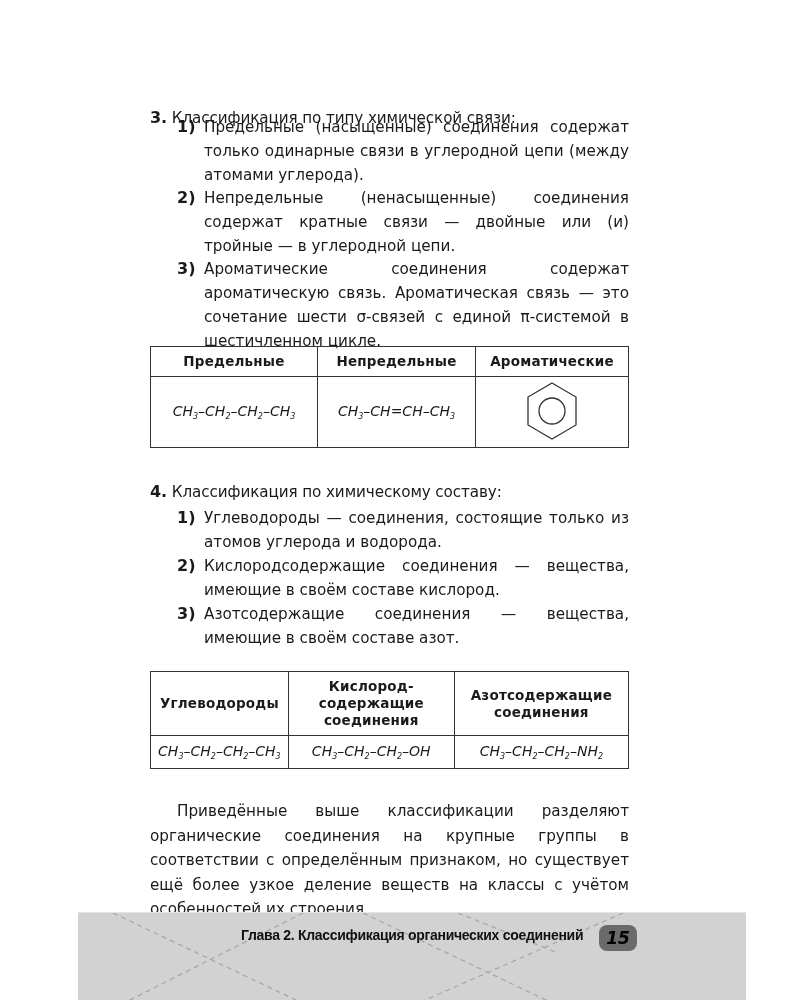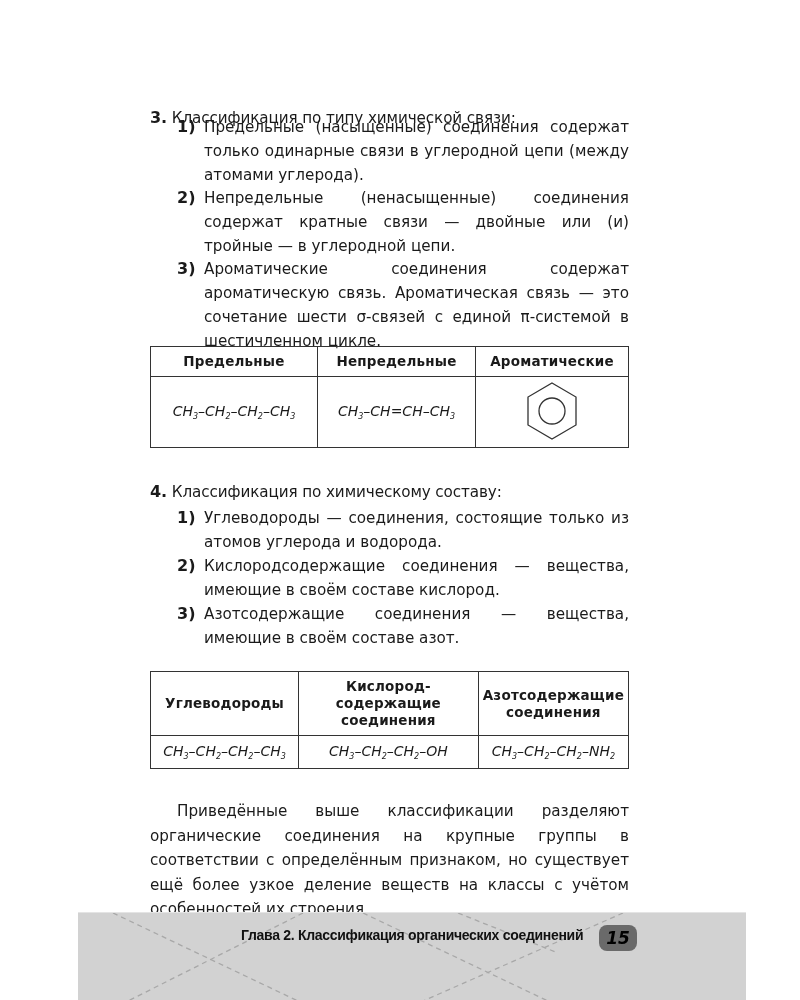--- a/index.html
+++ b/index.html
@@ -82,21 +82,21 @@
   <div class="item" style="top:602px;">
     <span class="n">3)</span>
     <span class="t">Азотсодержащие соединения — вещества, имеющие в своём составе азот.</span>
   </div>
 
   <table class="chem" style="left:150px; top:671px; width:479px;">
     <tbody>
         <tr style="height:64px;">
       <th style="width:157px;">Углеводороды</th>
       <th style="width:156px; padding:0 18px;">Кислород-содержащие соединения</th>
-      <th style="padding:0 4px;">Азотсодержащие соединения</th>
+      <th style="padding:0 16px;">Азотсодержащие соединения</th>
     </tr>
     <tr style="height:33px;">
       <td>CH<sub>3</sub>–CH<sub>2</sub>–CH<sub>2</sub>–CH<sub>3</sub></td>
       <td>CH<sub>3</sub>–CH<sub>2</sub>–CH<sub>2</sub>–OH</td>
       <td>CH<sub>3</sub>–CH<sub>2</sub>–CH<sub>2</sub>–NH<sub>2</sub></td>
     </tr>
   </tbody>
     </table>
 
   <div class="para" style="top:799px;">

